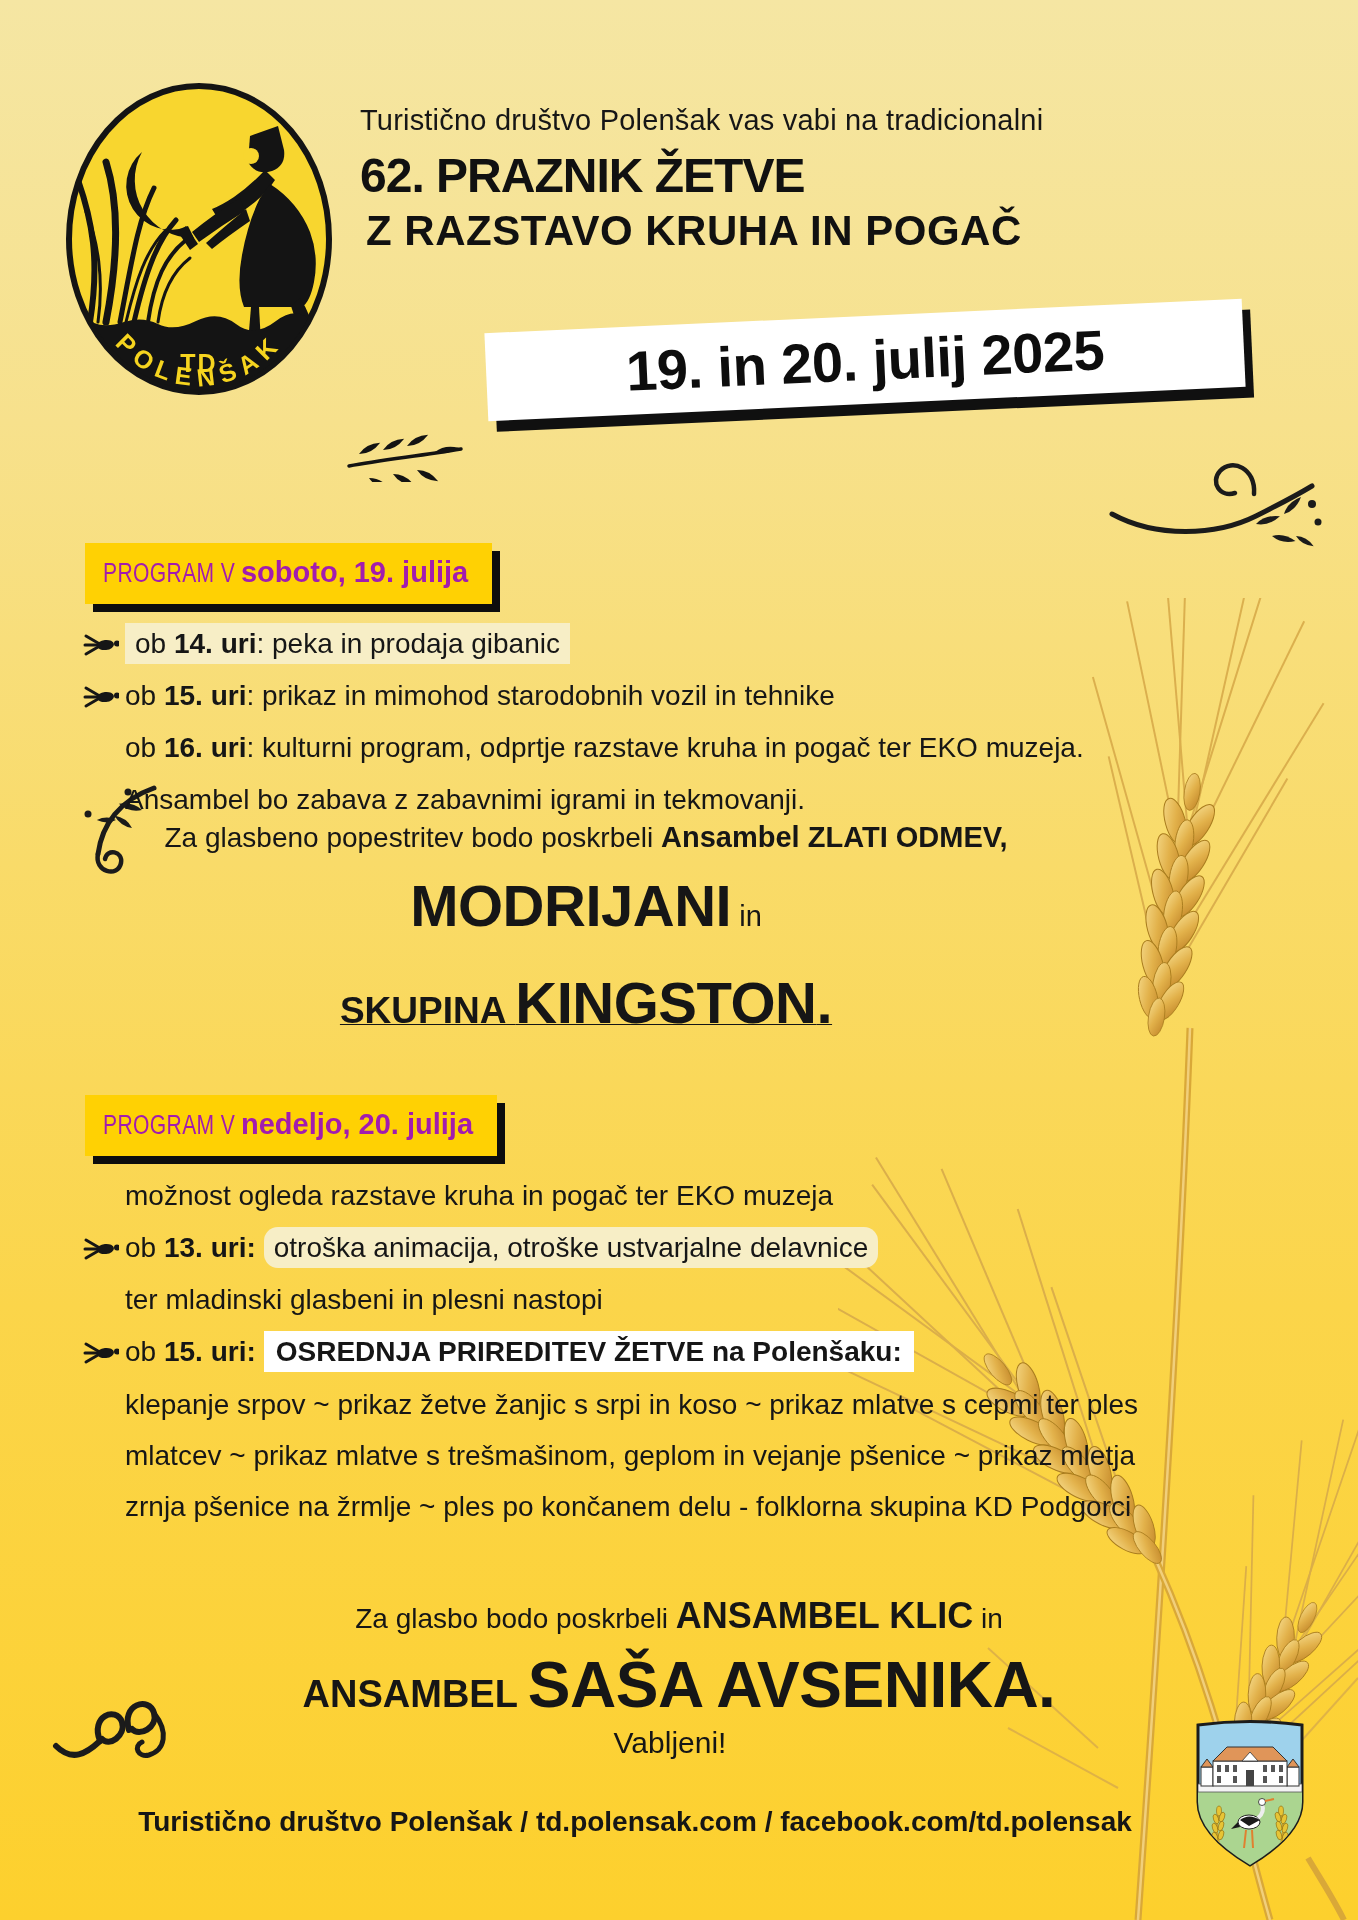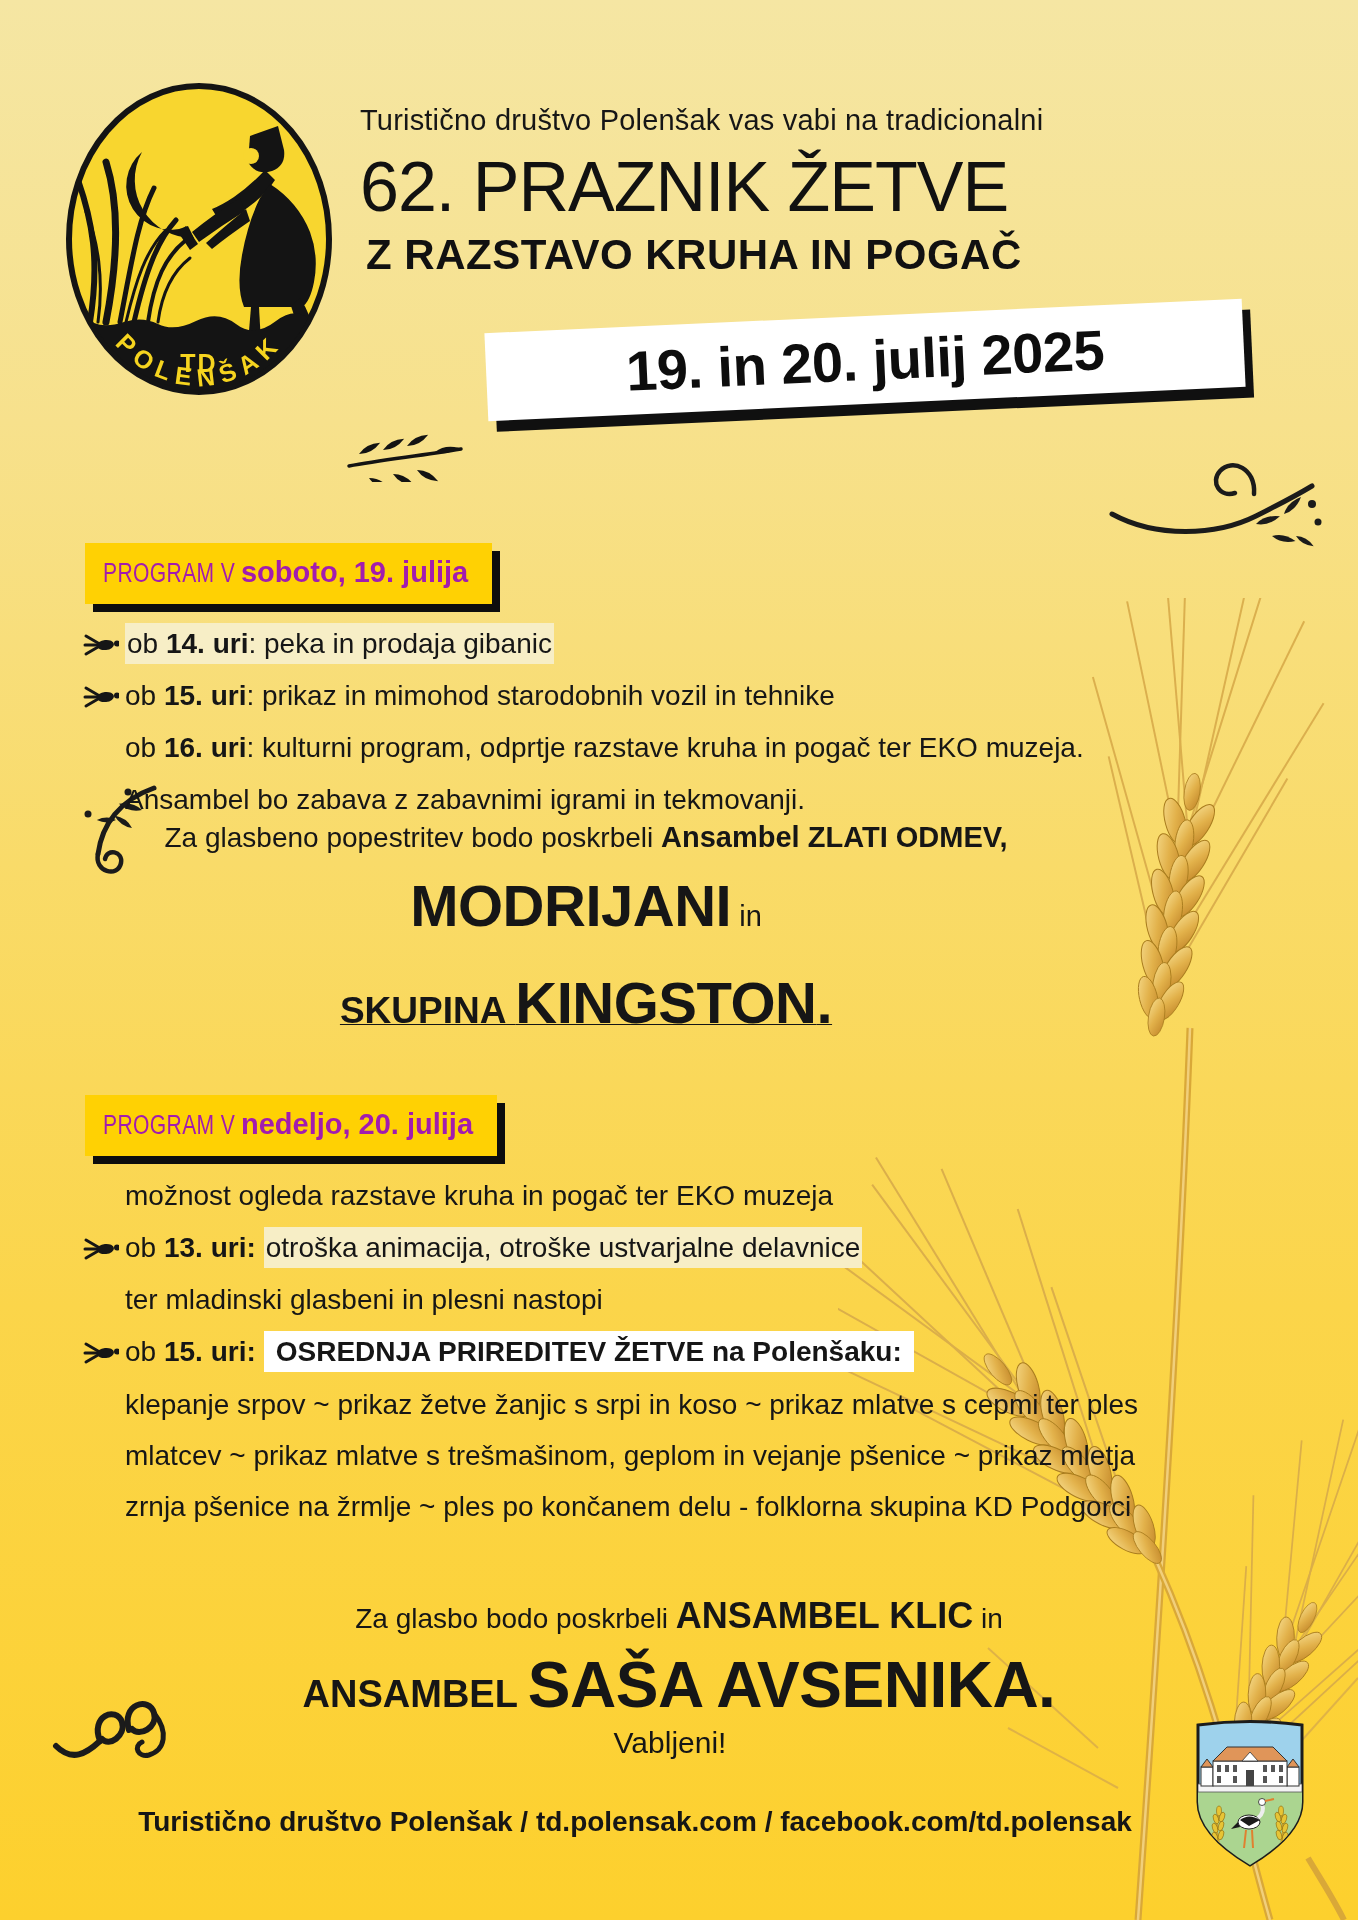--- a/index.html
+++ b/index.html
@@ -5,42 +5,42 @@
   html,body{margin:0;padding:0;background:#777;}
   #poster{
     position:relative;width:1358px;height:1920px;margin:0 auto;overflow:hidden;
     font-family:"Liberation Sans","DejaVu Sans",sans-serif;color:#161616;
     background:linear-gradient(180deg,#f5e6a3 0%,#f7e18c 22%,#f9db69 45%,#fbd54a 68%,#fdd02d 100%);
   }
   .abs{position:absolute;}
   
   #header-block{left:360px;top:104px;width:900px;z-index:3;}
   .invite{font-size:29px;letter-spacing:.2px;}
-  .title{font-size:70px;font-weight:400;letter-spacing:-1px;line-height:1.05;margin-top:14px;color:#111;}
+  .title{font-size:48px;font-weight:700;letter-spacing:-1px;line-height:1.05;margin-top:14px;color:#111;}
   .subtitle{font-size:42px;font-weight:600;letter-spacing:.5px;margin-top:6px;color:#111;margin-left:6px;}
   #banner{
     left:486px;top:316px;width:758px;height:88px;z-index:3;
     background:#ffffff;box-shadow:8px 11px 0 #101010;
     transform:rotate(-2.6deg);display:flex;align-items:center;justify-content:center;
   }
   #banner .date{font-size:56px;font-weight:800;letter-spacing:-.5px;color:#0d0d0d;white-space:nowrap;}
   
   .section{z-index:3;width:1010px;}
   #sec-sat{left:85px;top:543px;}
   #sec-sun{left:85px;top:1095px;}
   .program-box{
     display:inline-block;background:#ffd103;color:#a21caf;
     padding:13px 24px 15px 18px;box-shadow:8px 8px 0 #0d0d0d;margin-bottom:14px;white-space:nowrap;
   }
   .pg-pre{display:inline-block;font-size:27px;font-weight:400;letter-spacing:.5px;
     transform:scaleX(.78);transform-origin:left center;margin-right:-36px;}
   .pg-bold{font-size:29px;font-weight:700;}
   .row{position:relative;font-size:28px;line-height:52px;white-space:nowrap;padding-left:40px;}
   .row .bullet{position:absolute;left:-2px;top:14px;width:36px;height:26px;}
-  .hl{background:#f7eec6;padding:5px 2px;}
+  .hl{background:#f7eec6;padding:5px 10px;}
   .whitebox{background:#ffffff;padding:5px 12px;font-weight:700;margin-left:8px;}
   .b{font-weight:700;}
   .para{font-size:28px;line-height:48px;white-space:nowrap;padding-left:40px;margin-top:3px;}
   
   #music1{left:16px;top:812px;width:1140px;text-align:center;z-index:3;}
   #music1 .m-line1{font-size:28px;line-height:50px;}
   #music1 .zlati{font-size:29px;font-weight:700;}
   .band-huge{font-size:58px;font-weight:800;letter-spacing:-.5px;}
   .band-mid{font-size:37px;font-weight:800;}
   .band-in{font-size:29px;font-weight:400;}
@@ -294,21 +294,21 @@
     <div class="row">
       <svg class="bullet" viewBox="0 0 36 26">
           <g stroke="#161616" stroke-width="3" stroke-linecap="round" fill="none">
             <path d="M3 4 L15 11"></path>
             <path d="M2 13 L14 13"></path>
             <path d="M3 22 L15 15"></path>
           </g>
           <ellipse cx="22.5" cy="13" rx="8.5" ry="5" fill="#161616" transform="rotate(-6 22.5 13)"></ellipse>
           <circle cx="34" cy="11.5" r="3" fill="#161616"></circle>
         </svg>
-      <span>ob </span><span class="b">13. uri:</span><span class="hl" style="margin-left:8px;">otroška animacija, otroške ustvarjalne delavnice</span>
+      <span>ob </span><span class="b">13. uri:</span><span class="hl" style="margin-left:8px;border-radius:14px;">otroška animacija, otroške ustvarjalne delavnice</span>
     </div>
     <div class="row">
       <span>ter mladinski glasbeni in plesni nastopi</span>
     </div>
     <div class="row">
       <svg class="bullet" viewBox="0 0 36 26">
           <g stroke="#161616" stroke-width="3" stroke-linecap="round" fill="none">
             <path d="M3 4 L15 11"></path>
             <path d="M2 13 L14 13"></path>
             <path d="M3 22 L15 15"></path>

